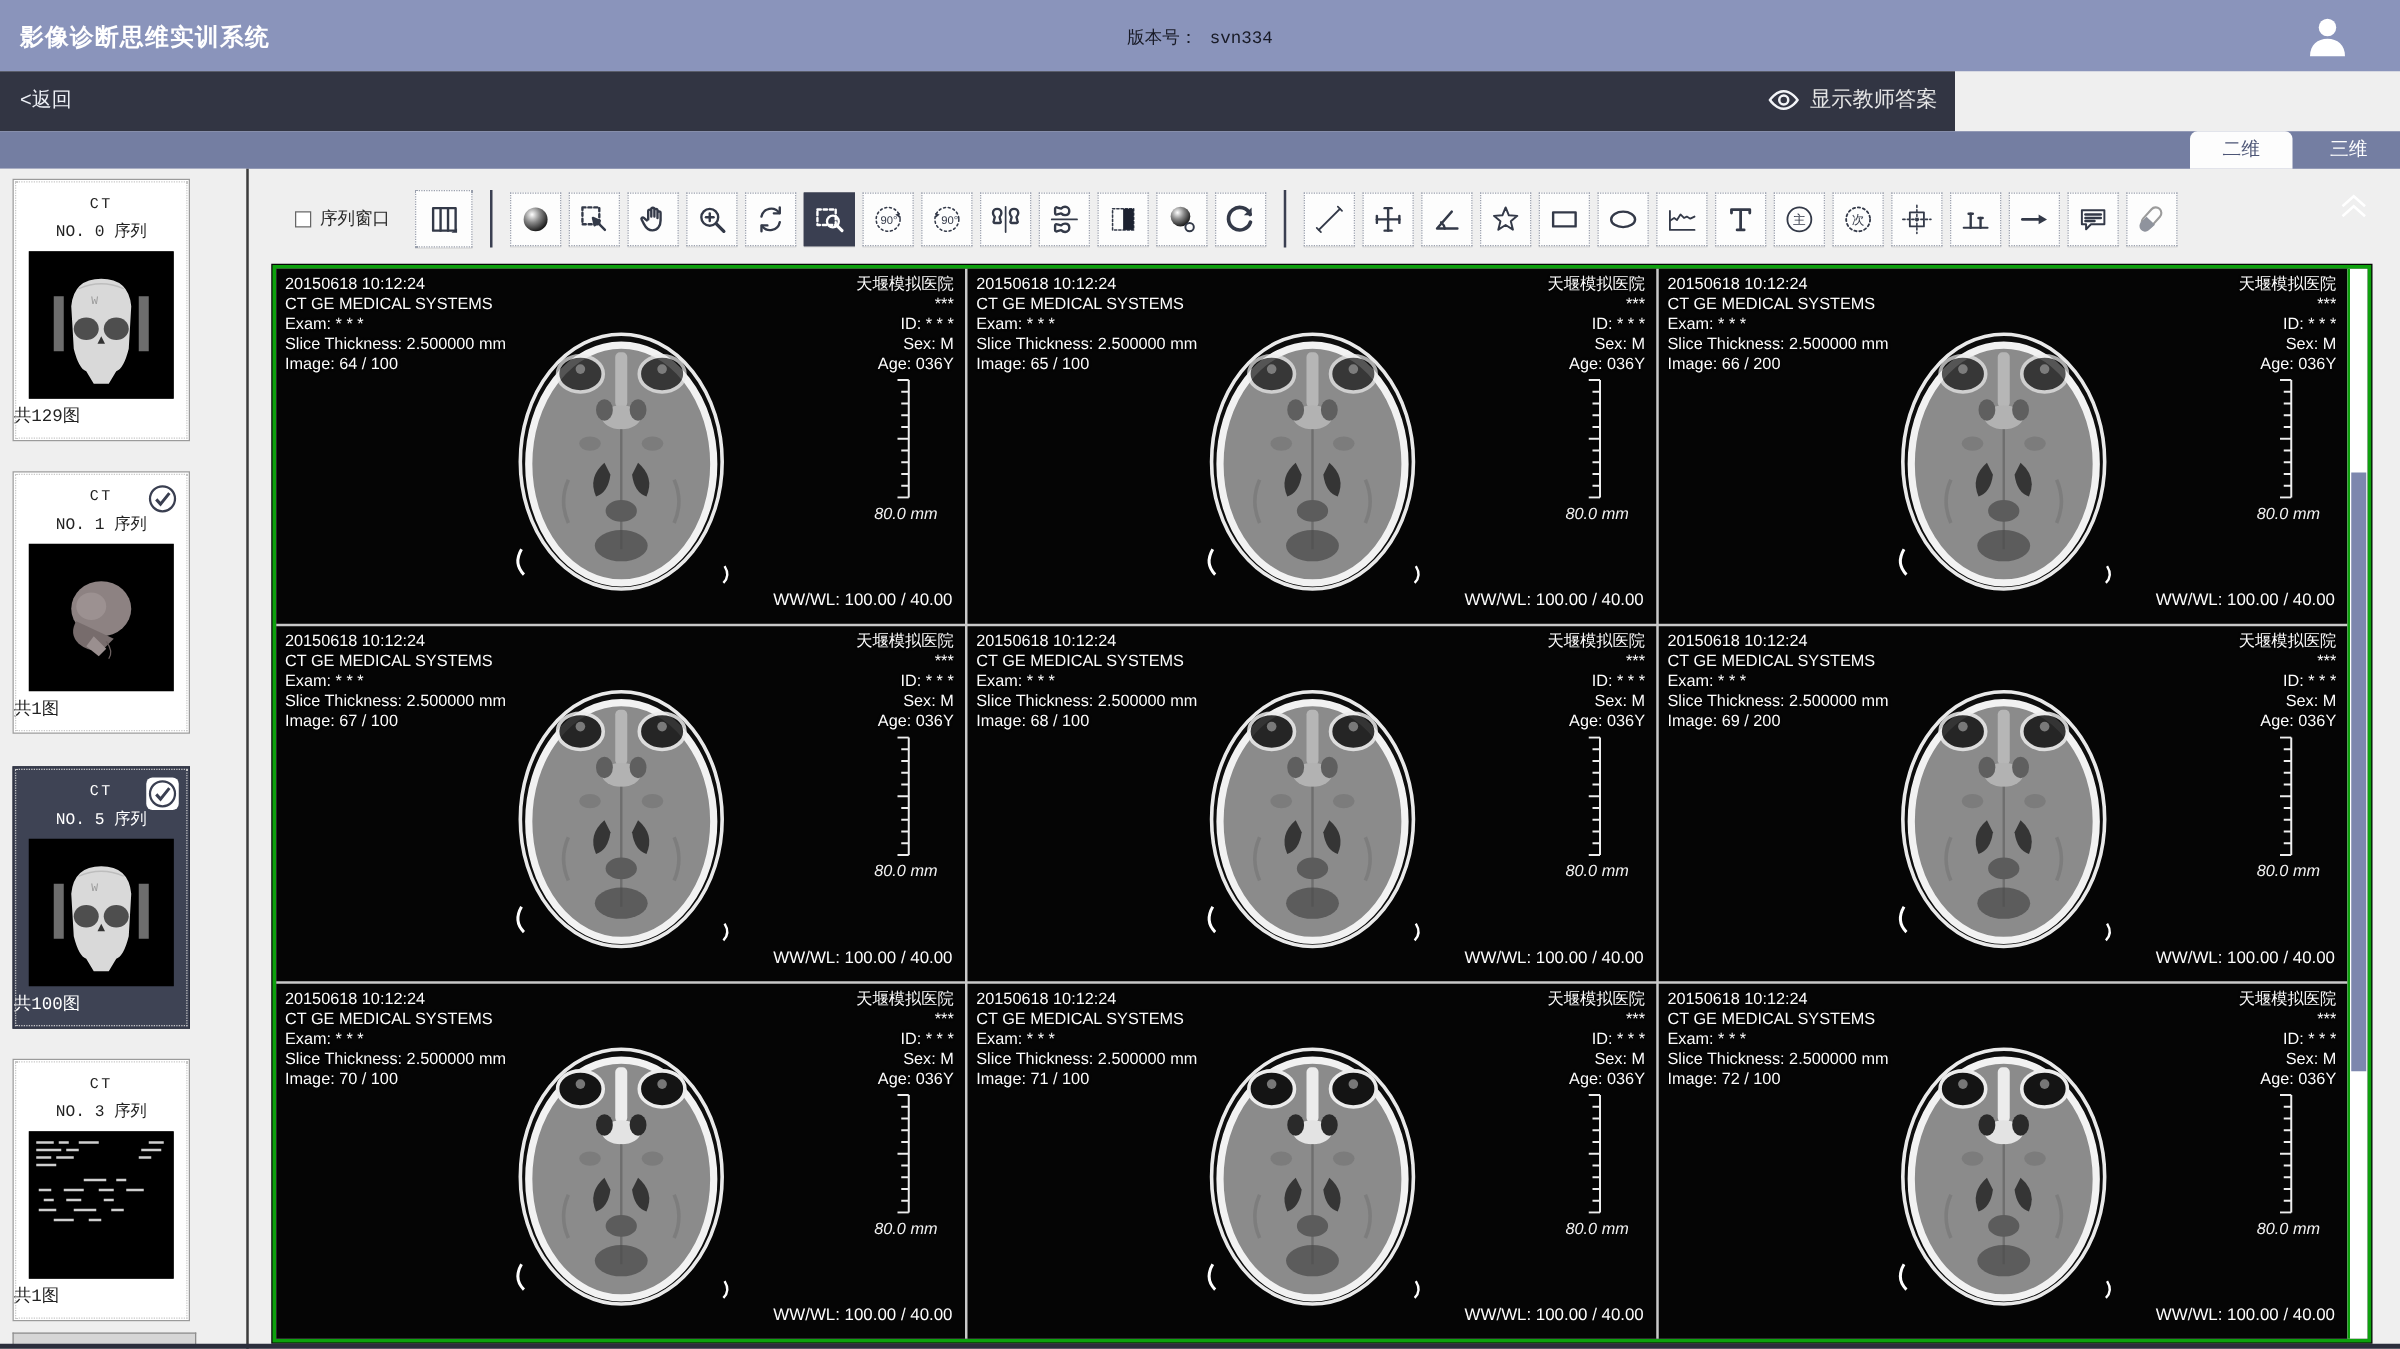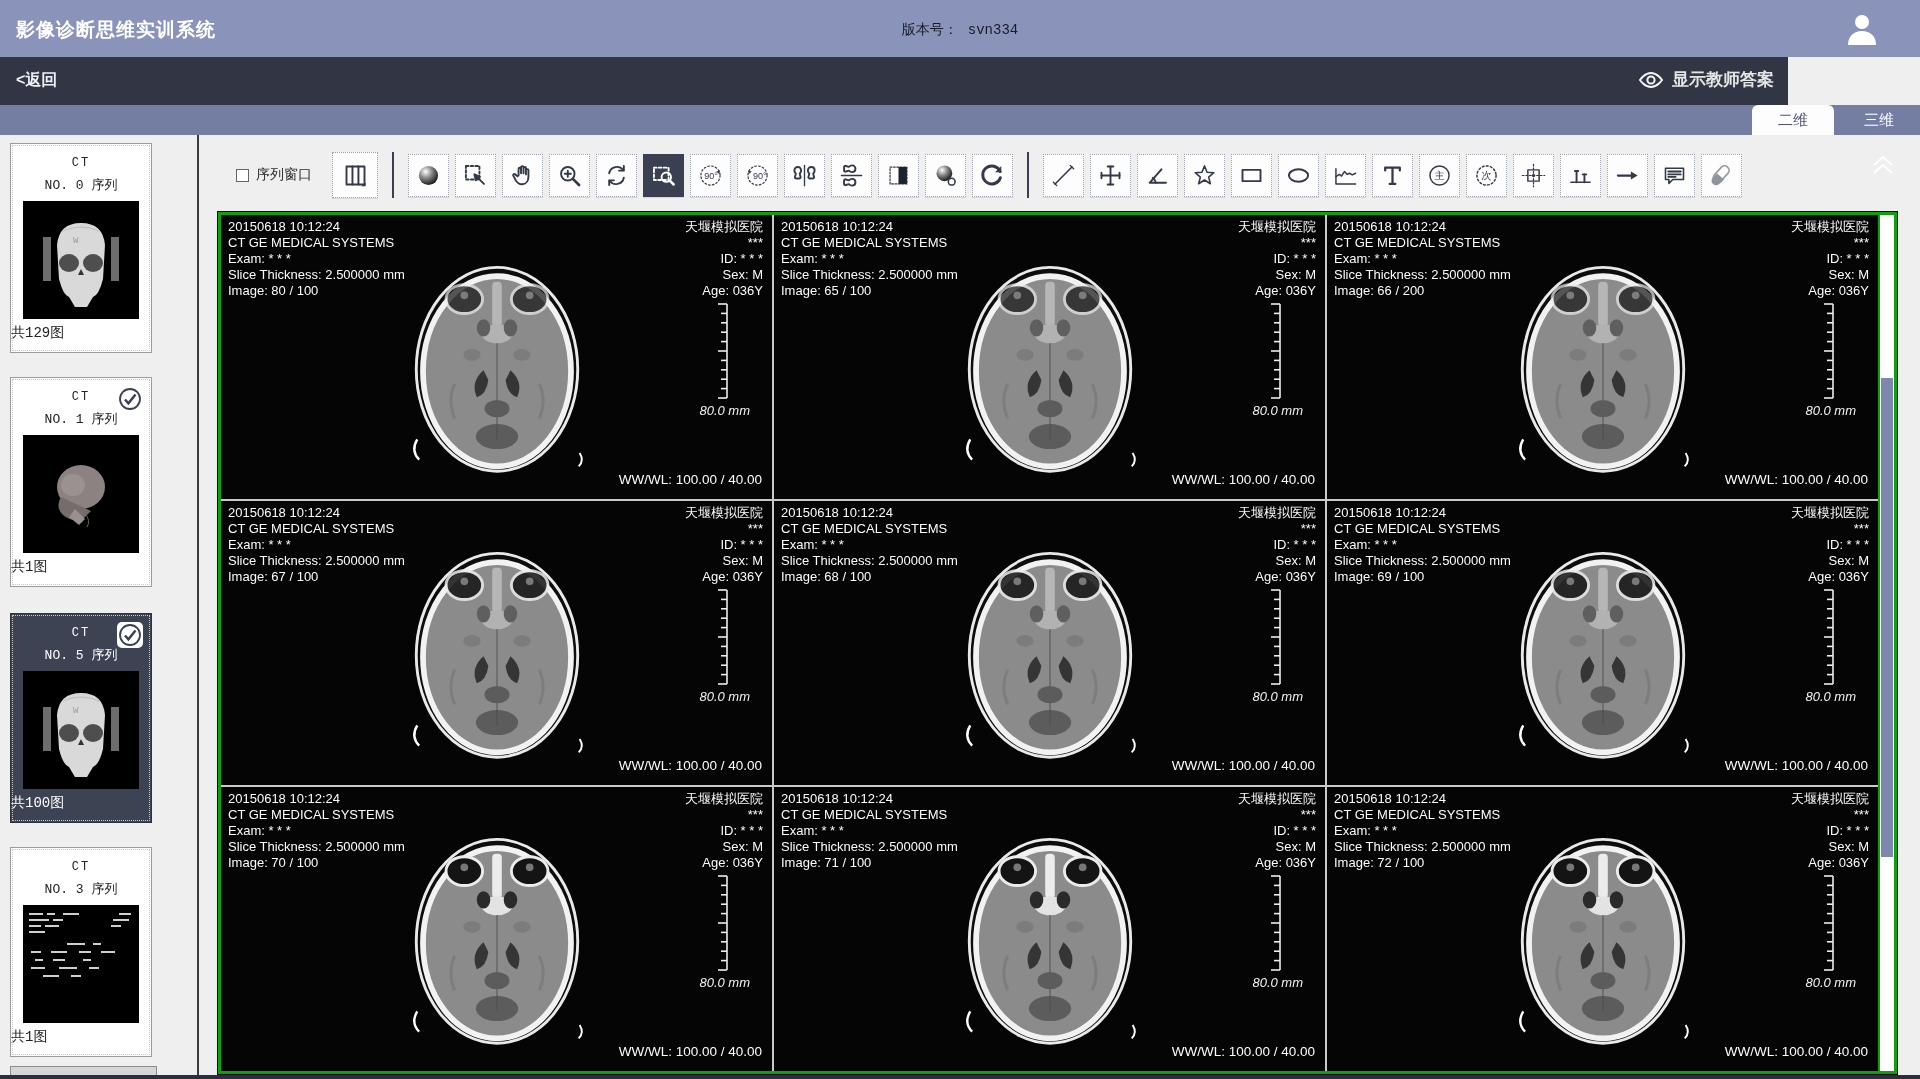--- a/index.html
+++ b/index.html
@@ -4,21 +4,21 @@
 <style>
   * { margin:0; padding:0; box-sizing:border-box; }
   html,body { width:1920px; height:1079px; overflow:hidden; background:#efefef;
     font-family:"Liberation Sans", sans-serif; }
   
   .topbar { position:absolute; left:0; top:0; width:1920px; height:57px; background:#8a94bb; }
   .app-title { position:absolute; left:16px; top:17px; color:#fff; font-size:19px; font-weight:700; letter-spacing:1px;}
   .version { position:absolute; left:50%; top:21px; transform:translateX(-50%); color:#181a26; font-size:14px; }
   .version .vv { font-family:"Liberation Mono", monospace; margin-left:10px;}
   .avatar { position:absolute; right:40px; top:11px; width:36px; height:36px; }
-  .navbar { position:absolute; left:0; top:57px; width:1788px; height:48px; background:#323543;font-weight:bold; }
+  .navbar { position:absolute; left:0; top:57px; width:1564px; height:48px; background:#323543; }
   .back-btn { position:absolute; left:16px; top:13px; color:#eceff5; font-size:16px; cursor:pointer;}
   .show-answer { position:absolute; right:14px; top:11px; color:#e5e5e5; font-size:17px; display:flex; align-items:center; gap:8px; cursor:pointer;}
   
   .tabstrip { position:absolute; left:0; top:105px; width:1920px; height:30px; background:#747ea2;padding-left:10px; }
   .tab { position:absolute; top:0; height:30px; width:82px; text-align:center; line-height:30px; font-size:15px; cursor:pointer;}
   .tab-2d { right:86px; background:#fdfdfd; color:#4c5576; border-radius:6px 6px 0 0; }
   .tab-3d { right:0; color:#fff; }
   
   .sidebar { position:absolute; left:0; top:135px; width:197px; height:944px; background:#efefef; }
   .sidebar-divider { position:absolute; left:197px; top:135px; width:2px; height:944px; background:#3c3c3c; }
@@ -459,21 +459,21 @@
       <ellipse cx="84" cy="120" rx="9" ry="6" fill="#7c7c7c"></ellipse>
             <ellipse cx="136" cy="120" rx="9" ry="6" fill="#7c7c7c"></ellipse>
       <path d="M27 208q-7 12 2 21" stroke="#fff" stroke-width="2.5" fill="none"></path>
       <path d="M196 222q5 8-1 14" stroke="#fff" stroke-width="2" fill="none"></path>
     </svg>
     <div class="meta meta-left">
       <div>20150618 10:12:24</div>
       <div>CT GE MEDICAL SYSTEMS</div>
       <div>Exam: * * *</div>
       <div>Slice Thickness: 2.500000 mm</div>
-      <div>Image: 80 / 100</div>
+      <div>Image: 64 / 100</div>
     </div>
     <div class="meta meta-right">
       <div>天堰模拟医院</div>
       <div>***</div>
       <div>ID: * * *</div>
       <div>Sex: M</div>
       <div>Age: 036Y</div>
     </div>
     <svg class="ruler" width="16" height="96" viewBox="0 0 16 96">
       <g stroke="#ededed" stroke-width="1.6" fill="none">
@@ -764,21 +764,21 @@
       <ellipse cx="84" cy="120" rx="9" ry="6" fill="#7c7c7c"></ellipse>
             <ellipse cx="136" cy="120" rx="9" ry="6" fill="#7c7c7c"></ellipse>
       <path d="M27 208q-7 12 2 21" stroke="#fff" stroke-width="2.5" fill="none"></path>
       <path d="M196 222q5 8-1 14" stroke="#fff" stroke-width="2" fill="none"></path>
     </svg>
     <div class="meta meta-left">
       <div>20150618 10:12:24</div>
       <div>CT GE MEDICAL SYSTEMS</div>
       <div>Exam: * * *</div>
       <div>Slice Thickness: 2.500000 mm</div>
-      <div>Image: 69 / 100</div>
+      <div>Image: 69 / 200</div>
     </div>
     <div class="meta meta-right">
       <div>天堰模拟医院</div>
       <div>***</div>
       <div>ID: * * *</div>
       <div>Sex: M</div>
       <div>Age: 036Y</div>
     </div>
     <svg class="ruler" width="16" height="96" viewBox="0 0 16 96">
       <g stroke="#ededed" stroke-width="1.6" fill="none">

